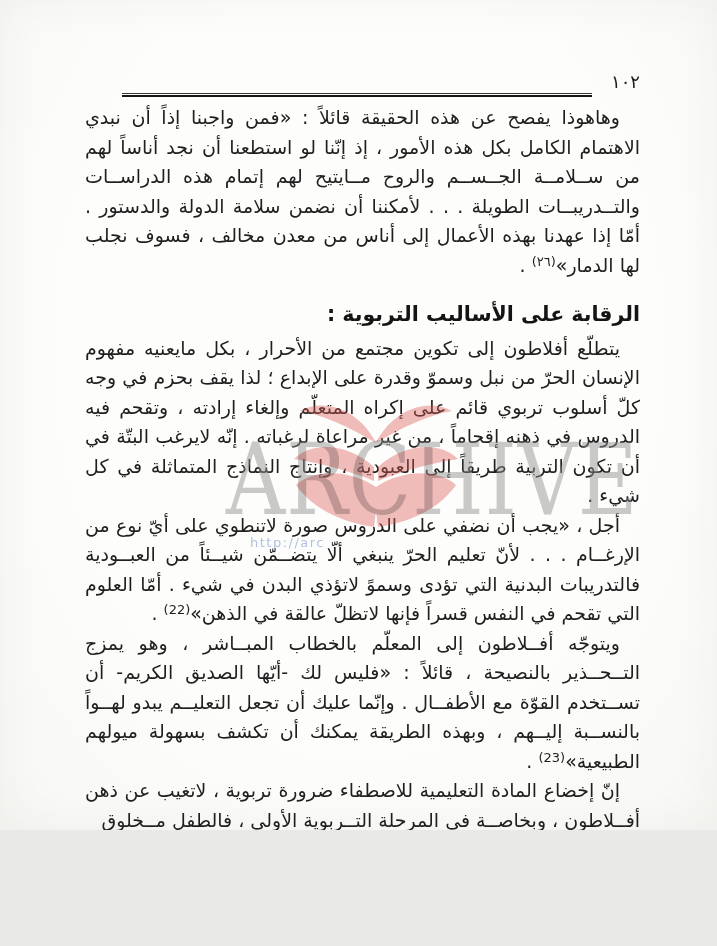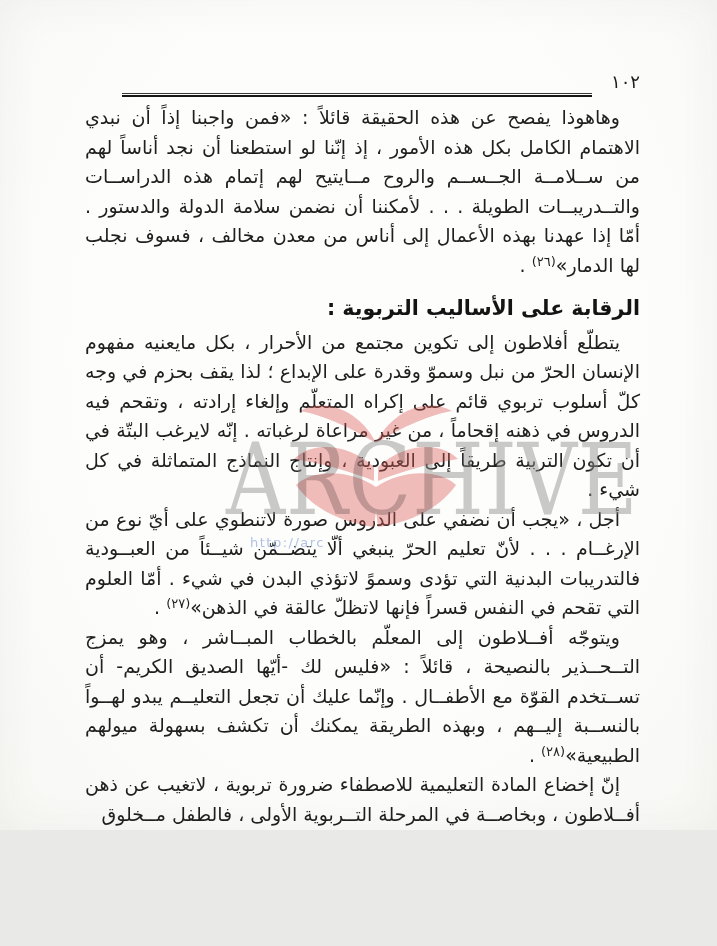--- a/index.html
+++ b/index.html
@@ -28,21 +28,21 @@
     position:absolute;top:103px;right:77px;left:85px;
     direction:rtl;text-align:justify;
     color:#1f1f1f;
     font-size:19px;line-height:29.5px;
     font-family:"DejaVu Sans",sans-serif;
     z-index:2;
   }
   .para{margin:0;text-indent:20px;}
   .para.no-indent{text-indent:0;}
   .heading{
-    margin:14px 0 4px;text-indent:0;
+    margin:20px 0 4px;text-indent:0;
     font-weight:bold;font-size:20.5px;
     text-align:right;color:#141414;
   }
   .fn{
     font-size:13px;line-height:0;vertical-align:6px;
     letter-spacing:0;
   }
   
   .watermark{position:absolute;inset:0;pointer-events:none;z-index:3;}
   .wm-logo{
@@ -77,23 +77,23 @@
 
   <div class="body-text">
 
 
     <p class="para"><span>وهاهوذا يفصح عن هذه الحقيقة قائلاً : «فمن واجبنا إذاً أن نبدي الاهتمام الكامل بكل هذه الأمور ، إذ إنّنا لو استطعنا أن نجد أناساً لهم من ســلامــة الجــســم والروح مــايتيح لهم إتمام هذه الدراســات والتــدريبــات الطويلة . . . لأمكننا أن نضمن سلامة الدولة والدستور . أمّا إذا عهدنا بهذه الأعمال إلى أناس من معدن مخالف ، فسوف نجلب لها الدمار»</span><sup class="fn">(٢٦)</sup><span> .</span></p>
 
     <p class="para heading">الرقابة على الأساليب التربوية :</p>
 
     <p class="para"><span>يتطلّع أفلاطون إلى تكوين مجتمع من الأحرار ، بكل مايعنيه مفهوم الإنسان الحرّ من نبل وسموّ وقدرة على الإبداع ؛ لذا يقف بحزم في وجه كلّ أسلوب تربوي قائم على إكراه المتعلّم وإلغاء إرادته ، وتقحم فيه الدروس في ذهنه إقحاماً ، من غير مراعاة لرغباته . إنّه لايرغب البتّة في أن تكون التربية طريقاً إلى العبودية ، وإنتاج النماذج المتماثلة في كل شيء .</span></p>
 
-    <p class="para"><span>أجل ، «يجب أن نضفي على الدروس صورة لاتنطوي على أيّ نوع من الإرغــام . . . لأنّ تعليم الحرّ ينبغي ألّا يتضــمّن شيــئاً من العبــودية فالتدريبات البدنية التي تؤدى وسموً لاتؤذي البدن في شيء . أمّا العلوم التي تقحم في النفس قسراً فإنها لاتظلّ عالقة في الذهن»</span><sup class="fn">(٢٧)</sup><span> .</span></p>
+    <p class="para"><span>أجل ، «يجب أن نضفي على الدروس صورة لاتنطوي على أيّ نوع من الإرغــام . . . لأنّ تعليم الحرّ ينبغي ألّا يتضــمّن شيــئاً من العبــودية فالتدريبات البدنية التي تؤدى وسموً لاتؤذي البدن في شيء . أمّا العلوم التي تقحم في النفس قسراً فإنها لاتظلّ عالقة في الذهن»</span><sup class="fn">(22)</sup><span> .</span></p>
 
-    <p class="para"><span>ويتوجّه أفــلاطون إلى المعلّم بالخطاب المبــاشر ، وهو يمزج التــحــذير بالنصيحة ، قائلاً : «فليس لك -أيّها الصديق الكريم- أن تســتخدم القوّة مع الأطفــال . وإنّما عليك أن تجعل التعليــم يبدو لهــواً بالنســبة إليــهم ، وبهذه الطريقة يمكنك أن تكشف بسهولة ميولهم الطبيعية»</span><sup class="fn">(٢٨)</sup><span> .</span></p>
+    <p class="para"><span>ويتوجّه أفــلاطون إلى المعلّم بالخطاب المبــاشر ، وهو يمزج التــحــذير بالنصيحة ، قائلاً : «فليس لك -أيّها الصديق الكريم- أن تســتخدم القوّة مع الأطفــال . وإنّما عليك أن تجعل التعليــم يبدو لهــواً بالنســبة إليــهم ، وبهذه الطريقة يمكنك أن تكشف بسهولة ميولهم الطبيعية»</span><sup class="fn">(23)</sup><span> .</span></p>
 
 
     <p class="para"><span>إنّ إخضاع المادة التعليمية للاصطفاء ضرورة تربوية ، لاتغيب عن ذهن أفــلاطون ، وبخاصــة في المرحلة التــربوية الأولى ، فالطفل مــخلوق</span></p>
 
   </div>
 
   <div class="watermark">
     <svg class="wm-logo" width="180" height="138" viewBox="0 0 180 138">
       <g fill-opacity="0.40">
         <path d="M90 52 C74 20 40 6 14 20 C42 25 70 40 90 52 Z" fill="#dd5a55"></path>

